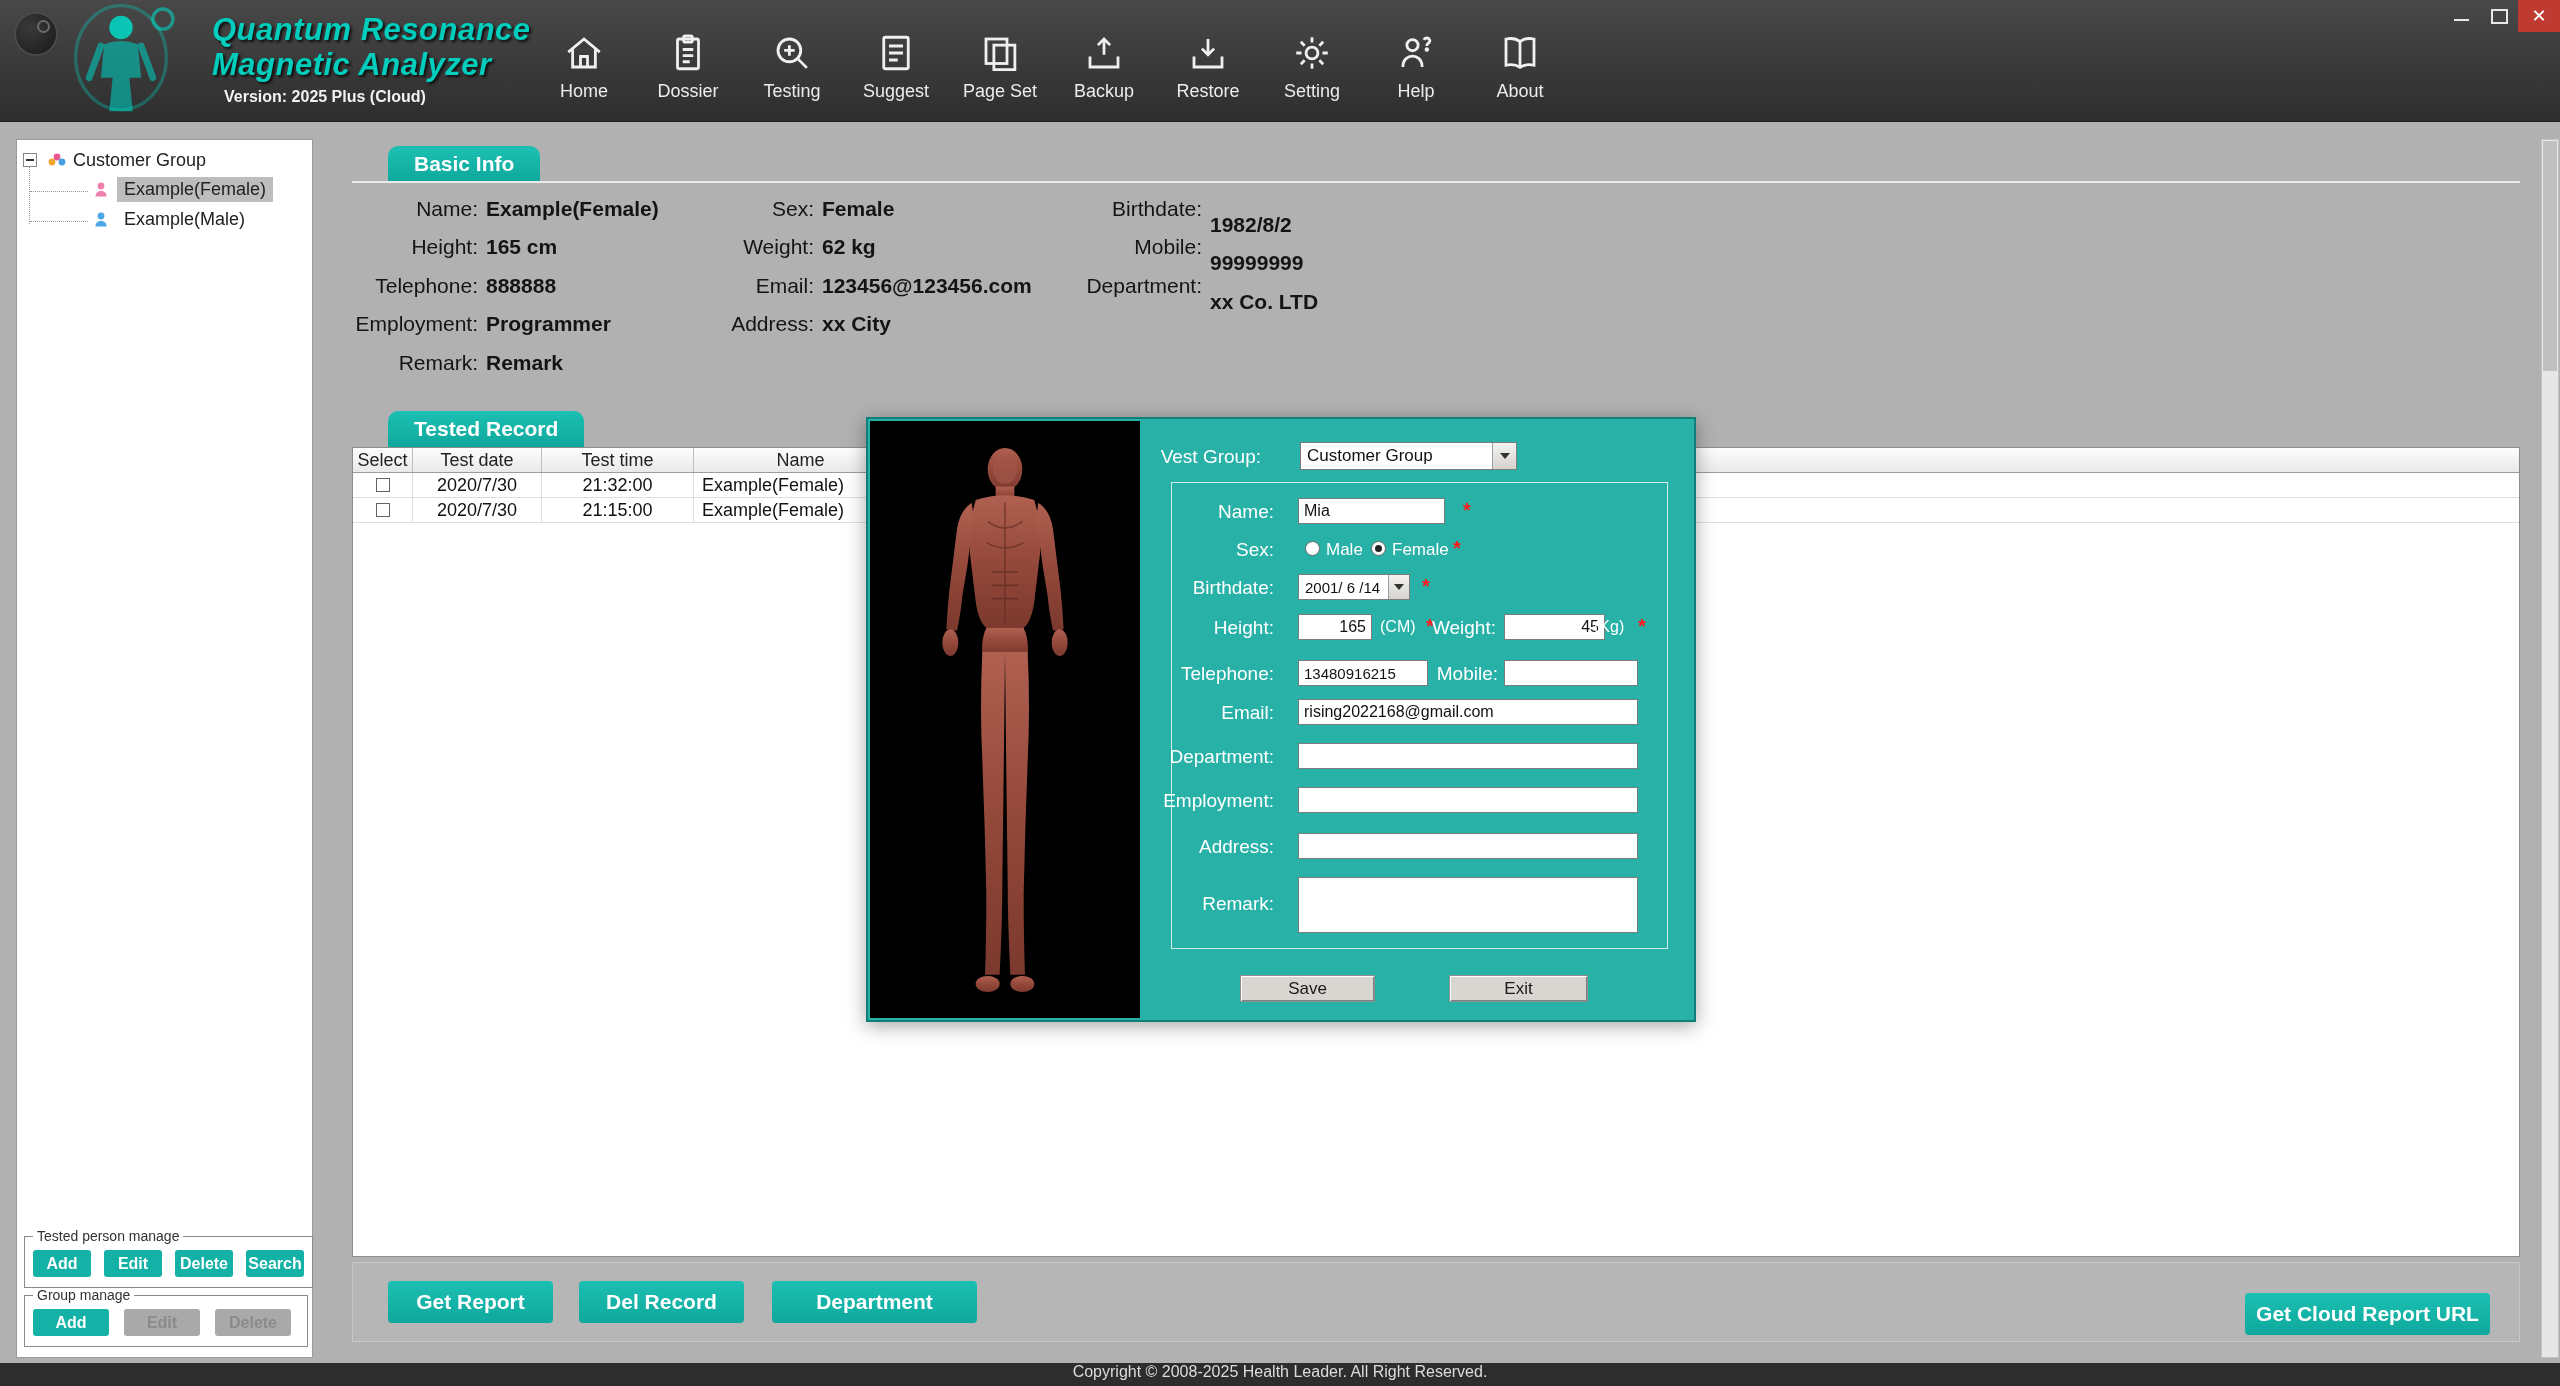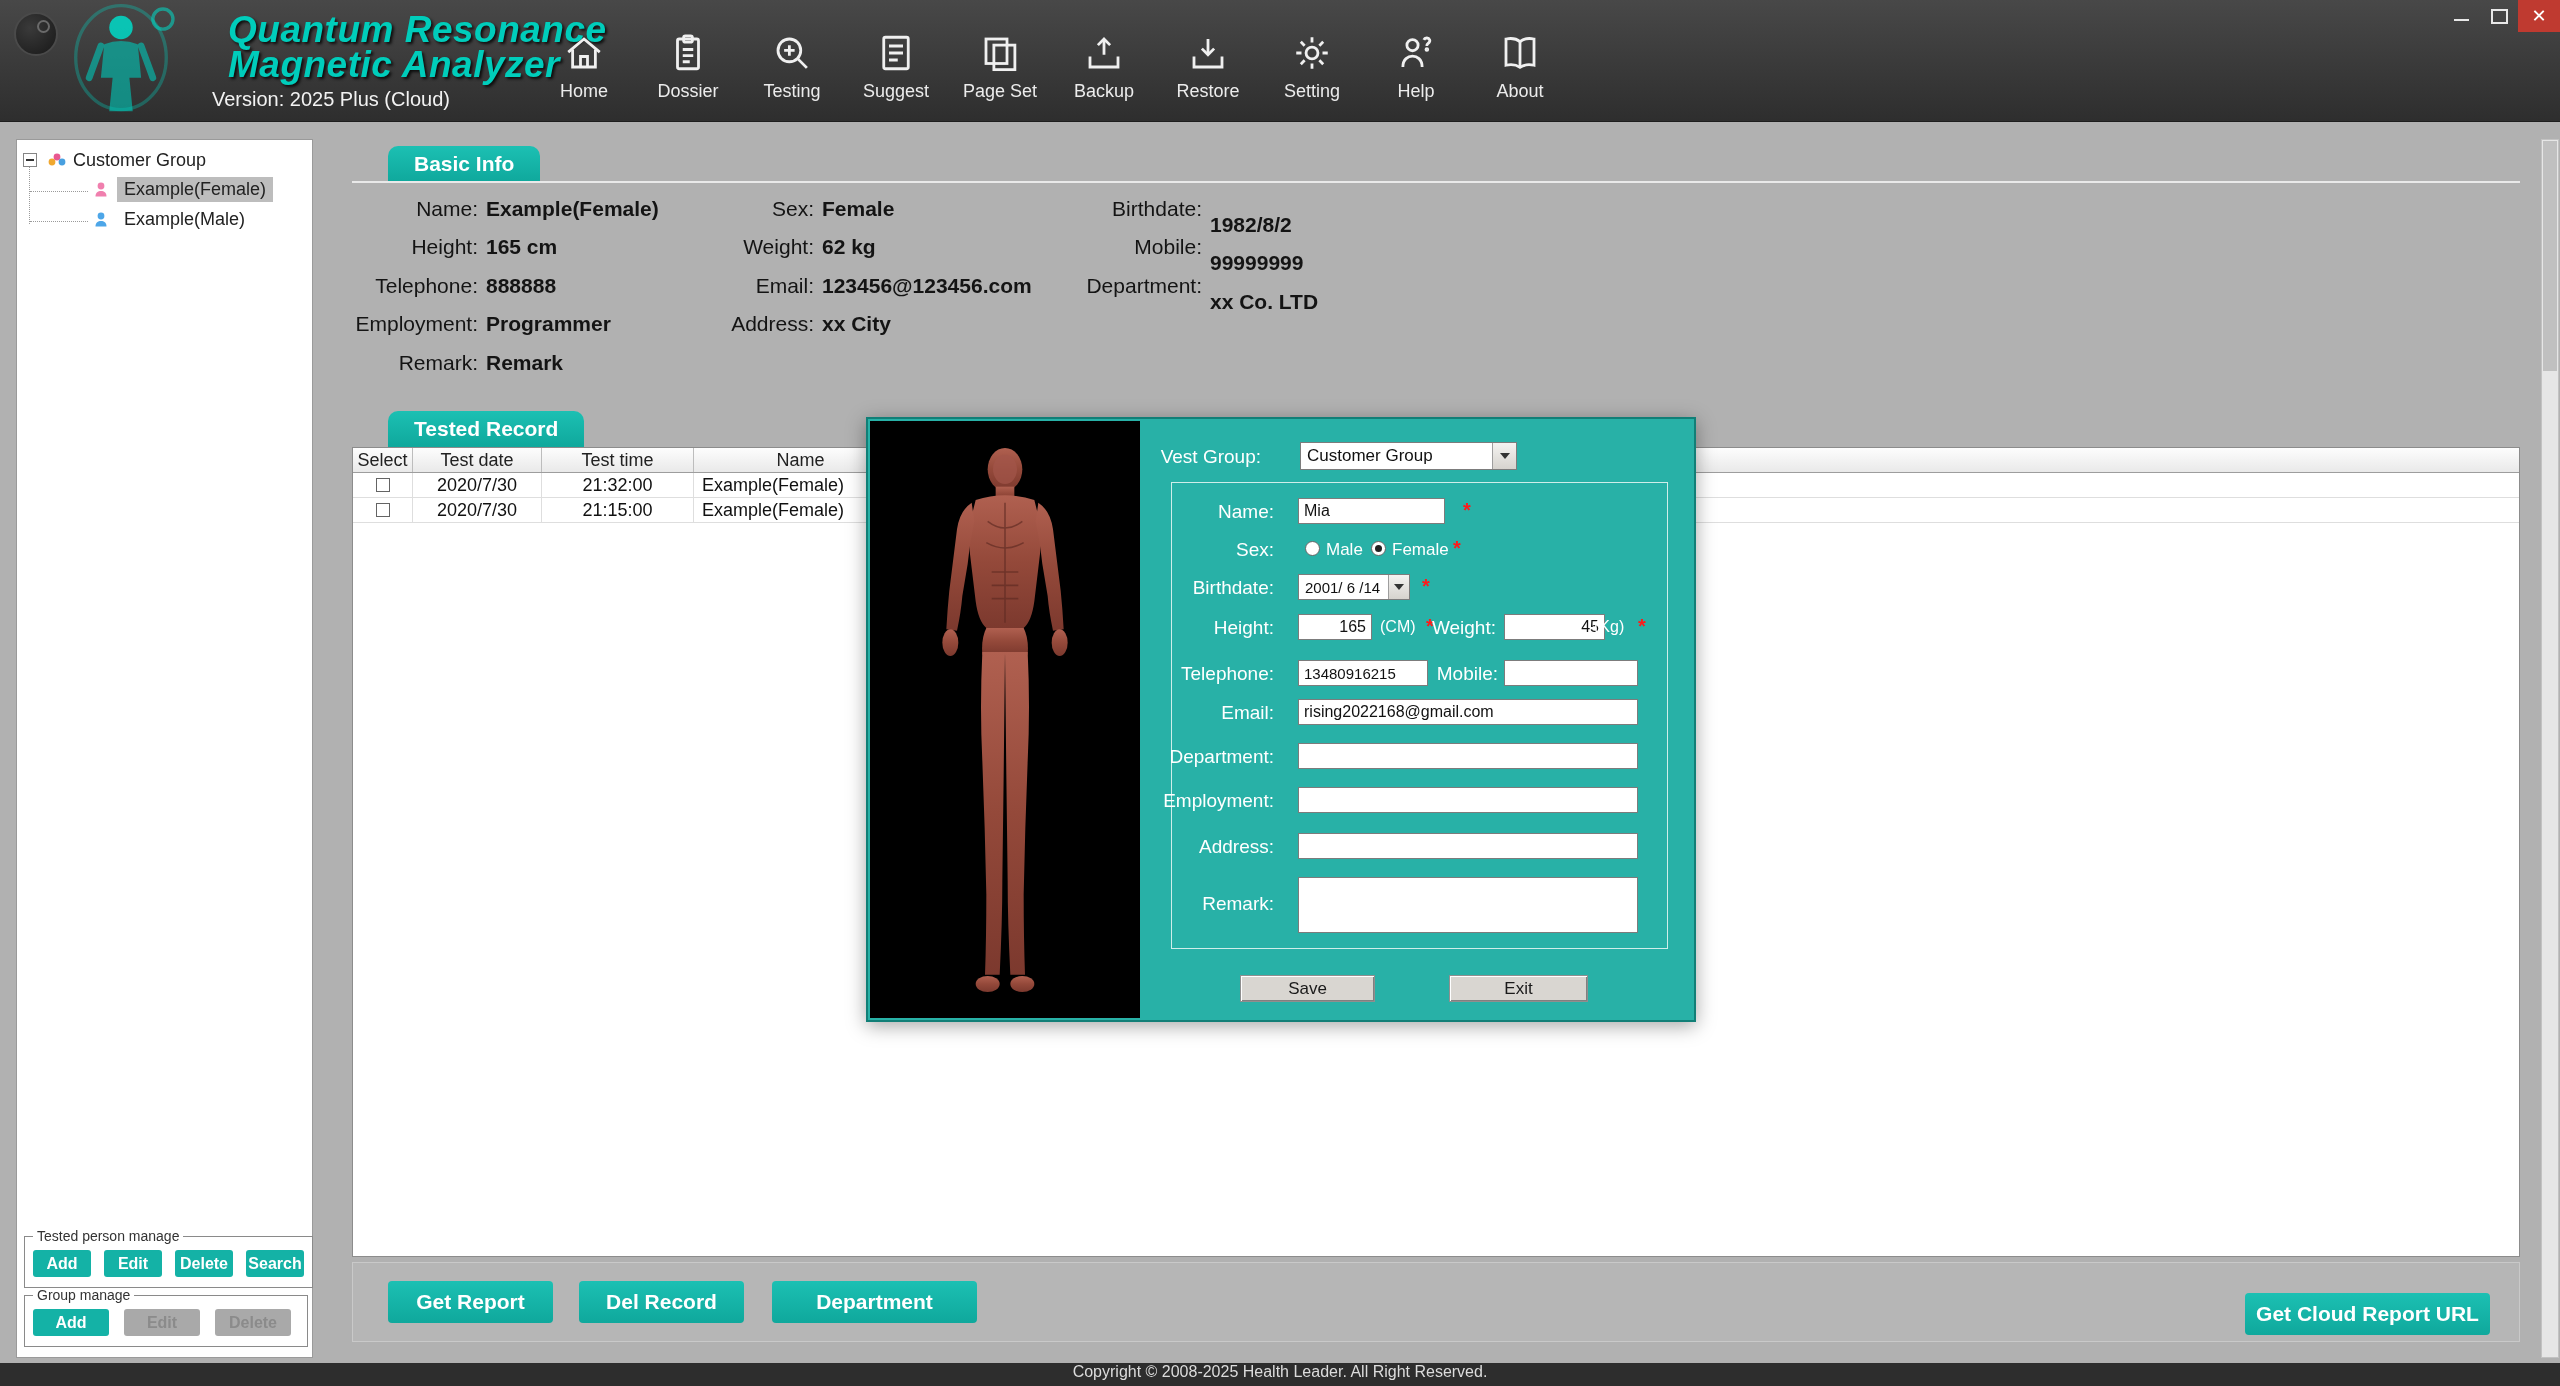--- a/index.html
+++ b/index.html
@@ -7,23 +7,23 @@
   #app { position:relative; width:2560px; height:1386px; background:#b1b1b1; overflow:hidden; }
 
   
   .topbar { position:absolute; left:0; top:0; width:2560px; height:122px;
     background:linear-gradient(#484848,#2e2e2e); border-bottom:1px solid #1e1e1e; }
   .logo-circle { position:absolute; left:14px; top:12px; width:44px; height:44px; border-radius:50%;
     background:radial-gradient(circle at 35% 35%, #3a3a3a, #181818); border:2px solid #4a4a4a; }
   .logo-circle::after { content:""; position:absolute; right:6px; top:6px; width:9px; height:9px;
     border-radius:50%; border:2px solid #6a6a6a; }
   .body-graphic { position:absolute; left:62px; top:4px; width:118px; height:114px; }
-  .app-title { position:absolute; left:228px; top:12px; font-style:italic; font-weight:bold;
-    font-size:37px; line-height:35px; color:#00cdbb; text-shadow:2px 2px 3px rgba(0,0,0,.8); letter-spacing:.5px; }
-  .app-version { position:absolute; left:212px; top:88px; font-size:20px; color:#f2f2f2; }
+  .app-title { position:absolute; left:212px; top:12px; font-style:italic; font-weight:bold;
+    font-size:31px; line-height:35px; color:#00cdbb; text-shadow:2px 2px 3px rgba(0,0,0,.8); letter-spacing:.5px; }
+  .app-version { position:absolute; left:224px; top:88px; font-size:16px; color:#f2f2f2;font-weight:bold; }
 
   .toolbar { position:absolute; left:532px; top:32px; display:flex; }
   .tool-item { width:104px; height:84px; display:flex; flex-direction:column; align-items:center; cursor:pointer; }
   .tool-item svg { width:42px; height:42px; }
   .tool-item .tlabel { margin-top:7px; font-size:18px; color:#ececec; }
 
   .win-controls { position:absolute; right:0; top:0; display:flex; height:32px; }
   .wc { width:38px; height:32px; display:flex; align-items:center; justify-content:center; cursor:pointer; }
   .wc-min::after { content:""; width:15px; height:2px; background:#e8e8e8; margin-top:8px; }
   .wc-max::after { content:""; width:13px; height:11px; border:2px solid #e8e8e8; }

